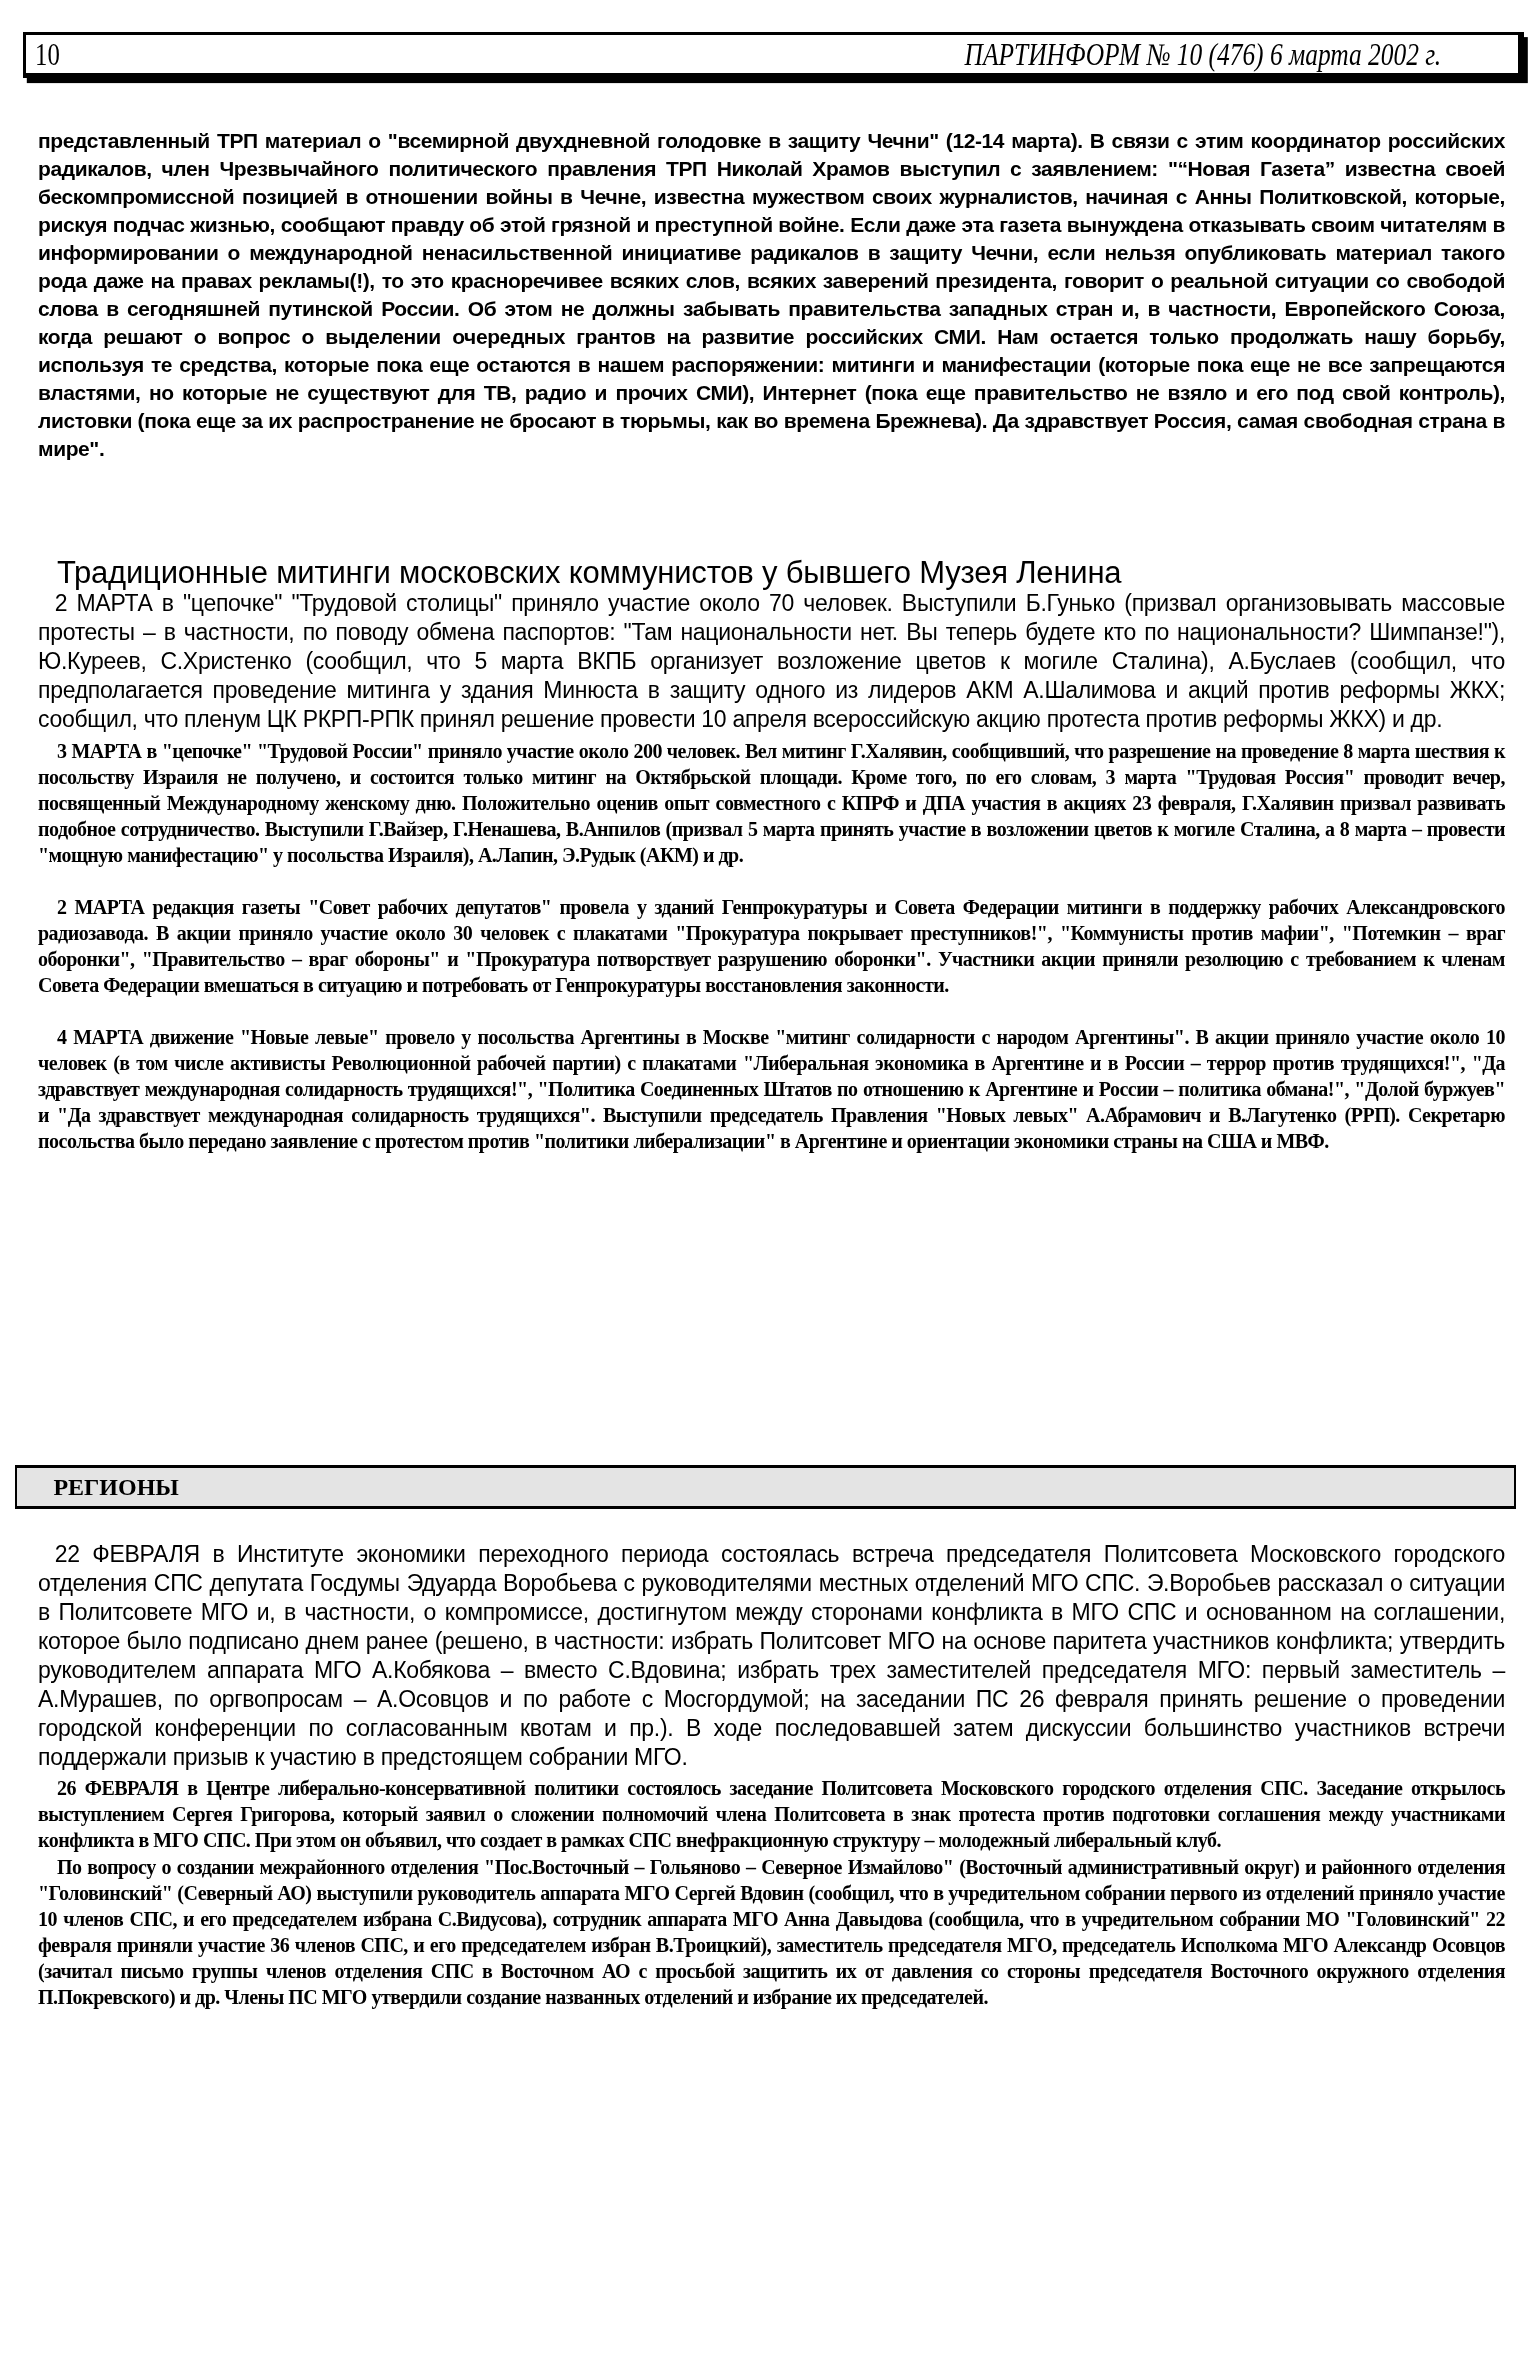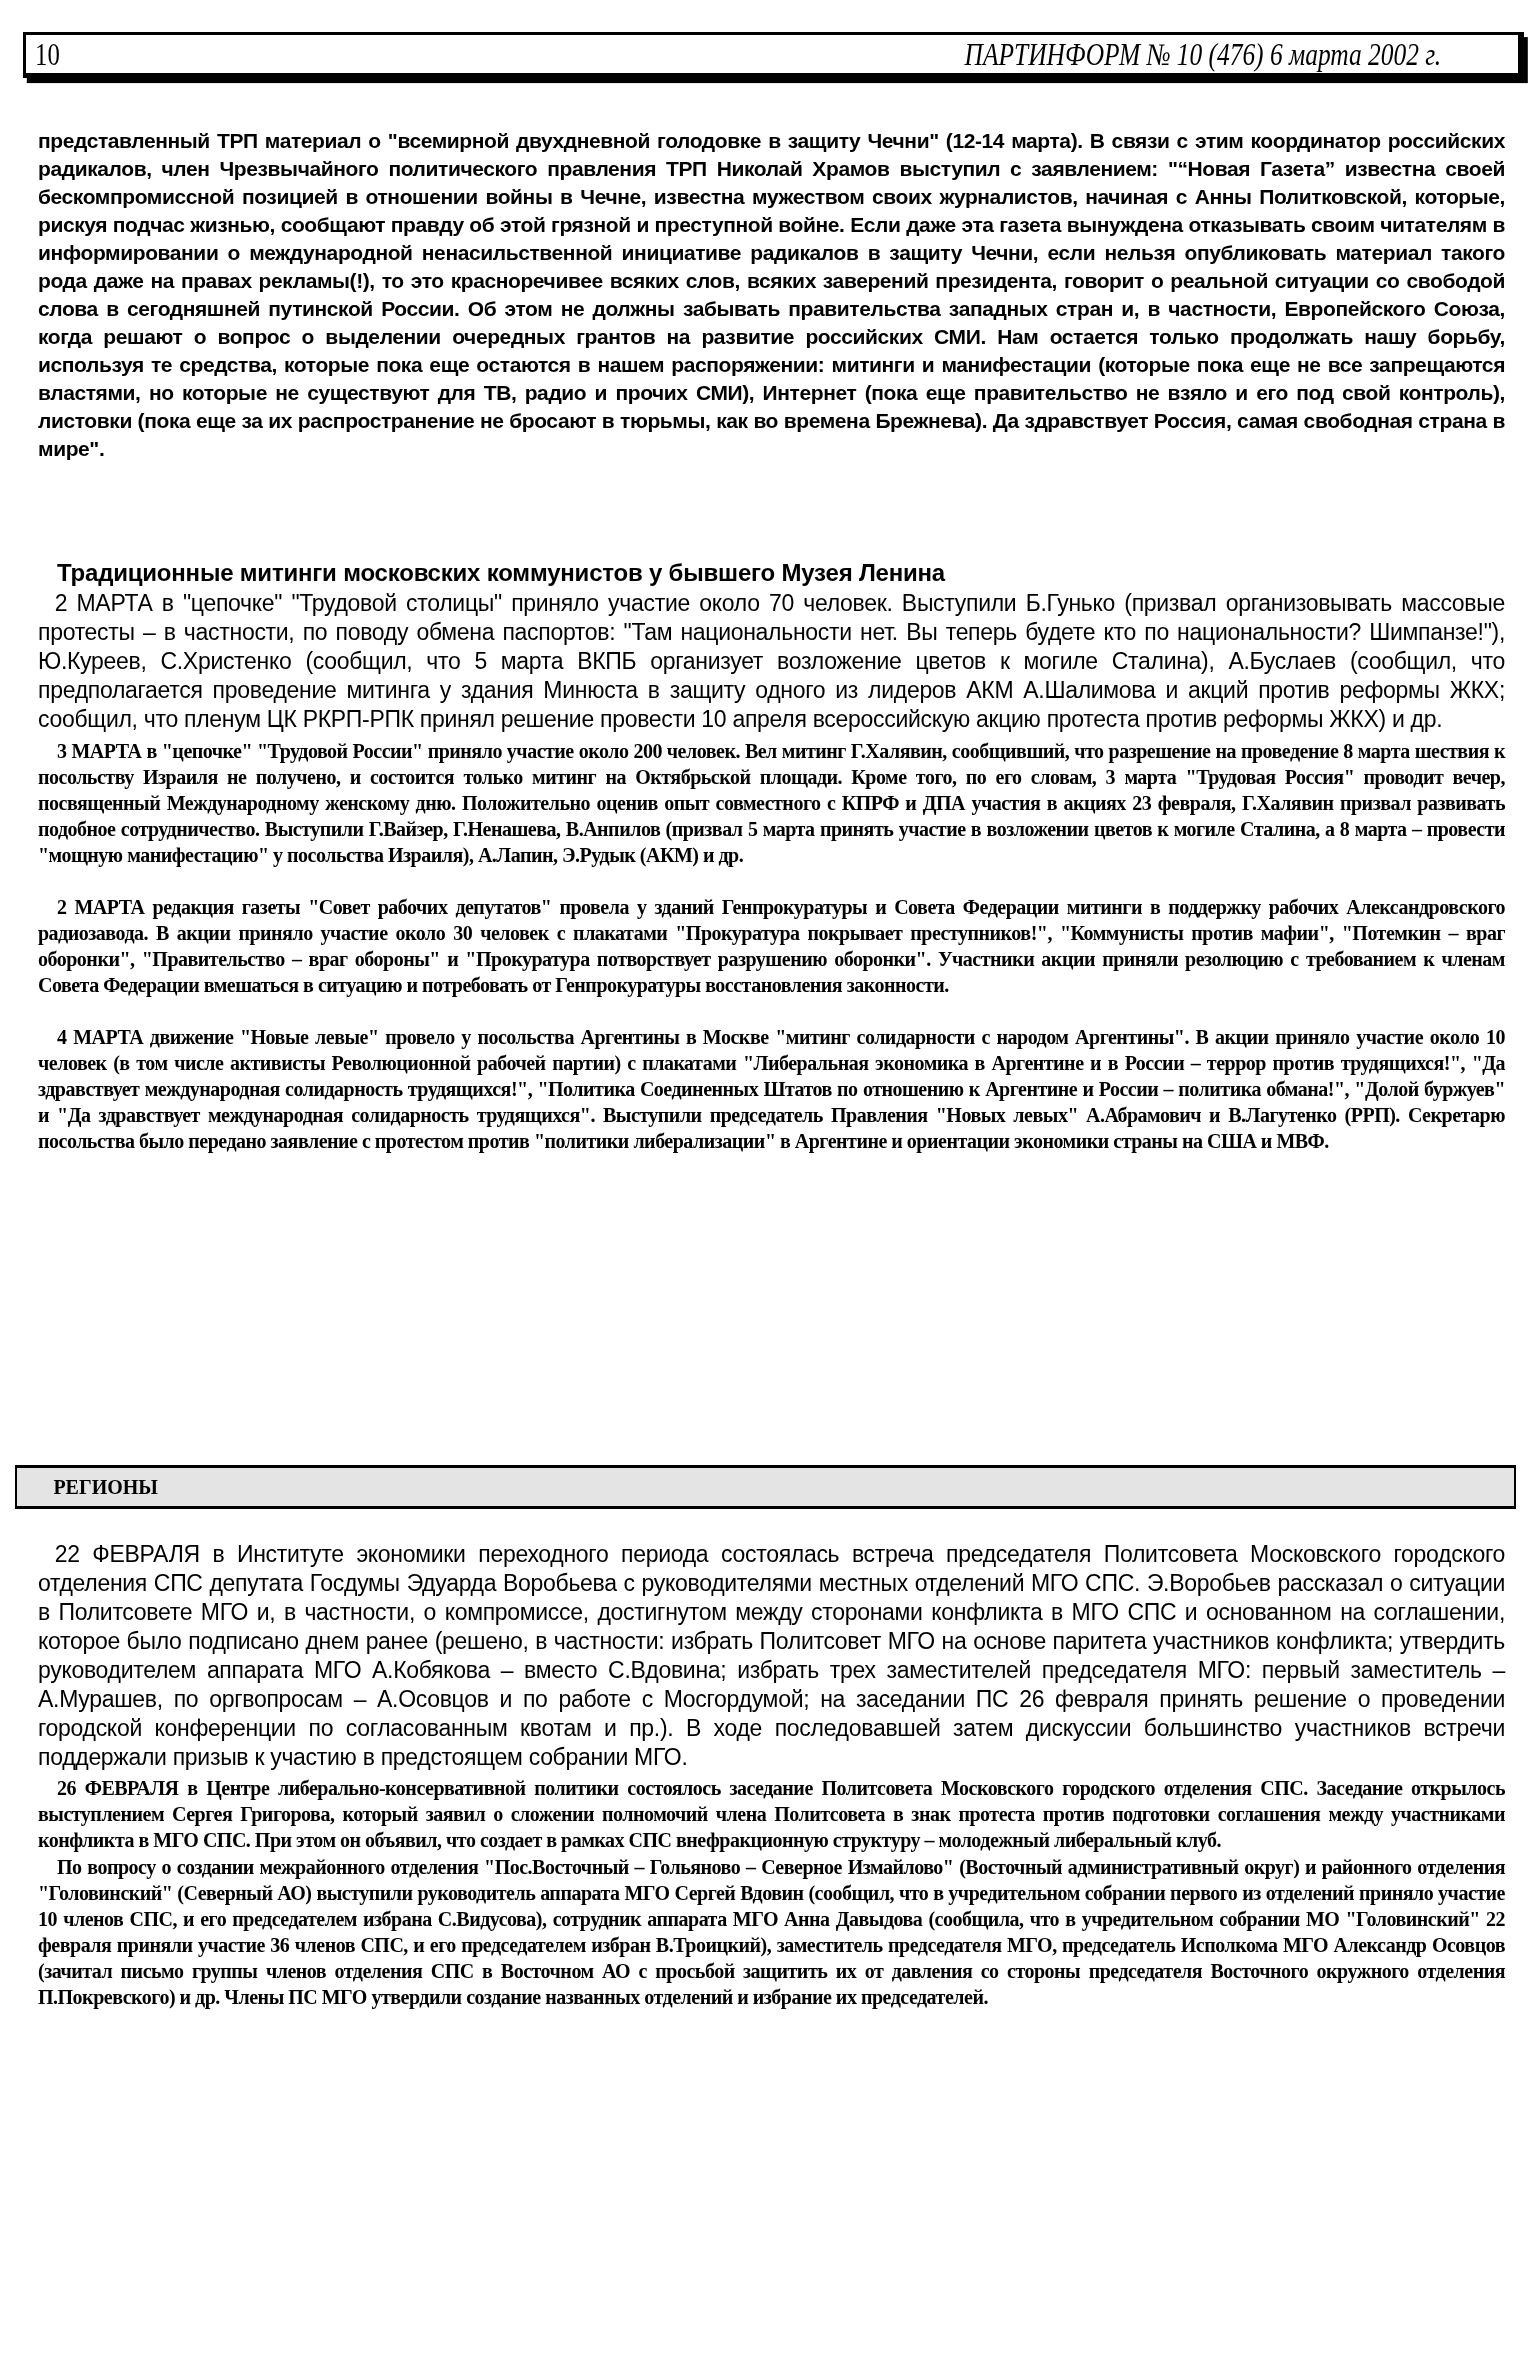--- a/index.html
+++ b/index.html
@@ -11,29 +11,29 @@
       border: 3.8px solid #000; border-bottom-width: 5.1px; border-right-width: 6.4px;
       box-shadow: 3.8px 5.1px 0 #000; background: #fff;
       font-family: "Liberation Serif", serif;
     }
     .header-bar .page-num { position: absolute; left: 9px; top: 2.6px; font-size: 31px; line-height: 33px; transform: scaleX(0.8); transform-origin: left; }
     .header-bar .masthead { position: absolute; right: 77px; top: 2.6px; font-size: 31px; font-style: italic; line-height: 33px; transform: scaleX(0.82); transform-origin: right; white-space: nowrap; }
 
     .block { position: absolute; left: 38px; width: 1467px; text-align: justify; }
 
     .p-bold-sans { font-family: "Liberation Sans", sans-serif; font-weight: bold; font-size: 21px; line-height: 28px; letter-spacing: -0.4px; }
-    .h-sans { font-family: "Liberation Sans", sans-serif; font-weight: bold; font-size: 24px; line-height: 33px; padding-left: 19px; letter-spacing: -0.2px; }
+    .h-sans { font-family: "Liberation Sans", sans-serif; font-weight: normal; font-size: 31px; line-height: 33px; padding-left: 19px; letter-spacing: -0.2px; }
     .p-sans { font-family: "Liberation Sans", sans-serif; font-size: 23px; line-height: 29px; text-indent: 16.7px; letter-spacing: -0.3px; }
     .p-serif { font-family: "Liberation Serif", serif; font-weight: bold; font-size: 20px; line-height: 26px; text-indent: 19px; letter-spacing: -0.5px; }
 
     .section-bar {
       position: absolute; left: 15.4px; top: 1465px; width: 1497px; height: 38px;
       border: 2.6px solid #000; border-top-width: 3.2px; border-bottom-width: 3.2px;
       background: #e4e4e4;
-      font-family: "Liberation Serif", serif; font-weight: bold; font-size: 20px; line-height: 38px;
+      font-family: "Liberation Serif", serif; font-weight: bold; font-size: 24px; line-height: 38px;
     }
     .section-bar span { display: inline-block; margin-left: 36px; }
   </style>
 </head>
 <body>
 
 <div class="page">
 
   <div class="header-bar">
     <span class="page-num">10</span>

